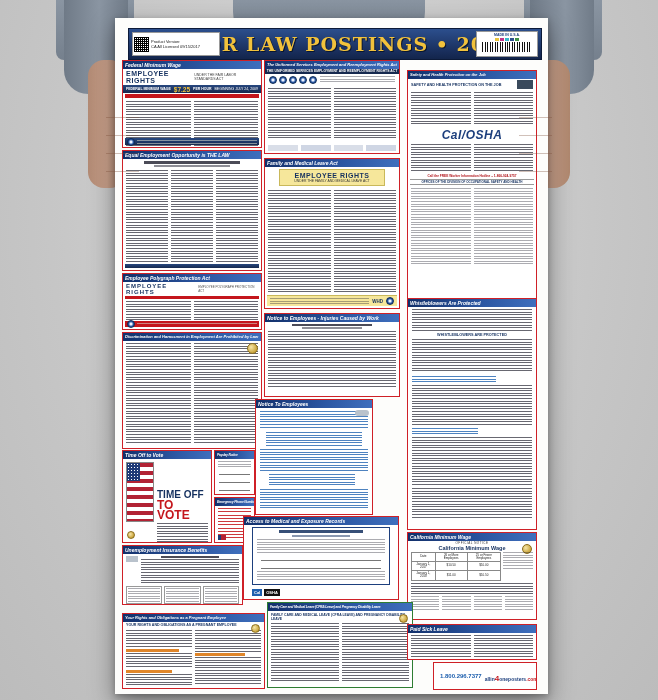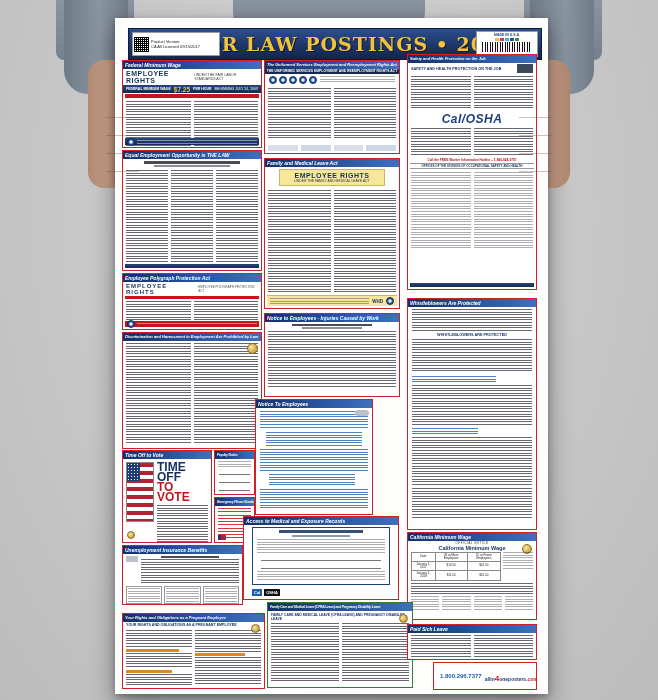--- a/index.html
+++ b/index.html
@@ -140,21 +140,21 @@
       <div class="tx" style="height:52px;"></div>
     </div>
     <div style="position:absolute;left:3px;right:3px;bottom:2px;height:6px;display:flex;gap:3px;">
       <div style="flex:1;background:#d9dee8;"></div>
         <div style="flex:1;background:#cfd6e4;"></div>
       <div style="flex:1;background:#d9dee8;"></div>
         <div style="flex:1;background:#cfd6e4;"></div>
     </div>
   </div>
 
-  <div class="sec" style="left:292px;top:36px;width:130px;height:236px;">
+  <div class="sec" style="left:292px;top:52px;width:130px;height:236px;">
     <div class="hd sm">Safety and Health Protection on the Job</div>
     <div style="display:flex;justify-content:space-between;align-items:center;padding:1px 3px;">
       <span style="font-size:3.8px;font-weight:bold;color:#14305f;">SAFETY AND HEALTH PROTECTION ON THE JOB</span>
       <span style="width:16px;height:9px;background:#3a4a5c;display:inline-block;"></span>
     </div>
     <div class="cols">
       <div class="tx" style="height:34px;"></div>
       <div class="tx" style="height:34px;"></div>
     </div>
     <div class="bigcal">Cal/OSHA</div>
@@ -264,21 +264,21 @@
     </div>
   </div>
 
   <div class="sec" style="left:7px;top:432px;width:90px;height:93px;">
     <div class="hd">Time Off to Vote</div>
     <div style="display:flex;gap:3px;padding:3px;">
       <div class="flag">
           <div class="canton"></div>
         </div>
       <div style="flex:1;">
-        <div style="font-size:12px;font-weight:bold;color:#14305f;line-height:10px;">TIME OFF</div>
+        <div style="font-size:10px;font-weight:bold;color:#14305f;line-height:10px;margin-top:28px;">TIME OFF</div>
         <div style="font-size:12px;font-weight:bold;color:#c4161c;line-height:10px;">TO VOTE</div>
         <div class="tx" style="height:48px;margin-top:3px;"></div>
       </div>
     </div>
     <div class="seal" style="position:absolute;left:4px;bottom:3px;width:6px;height:6px;"></div>
   </div>
 
   <div class="sec" style="left:99px;top:432px;width:41px;height:45px;">
     <div class="hd xs">Payday Notice</div>
     <div class="tx lt" style="height:6px;margin:2px 3px;"></div>

